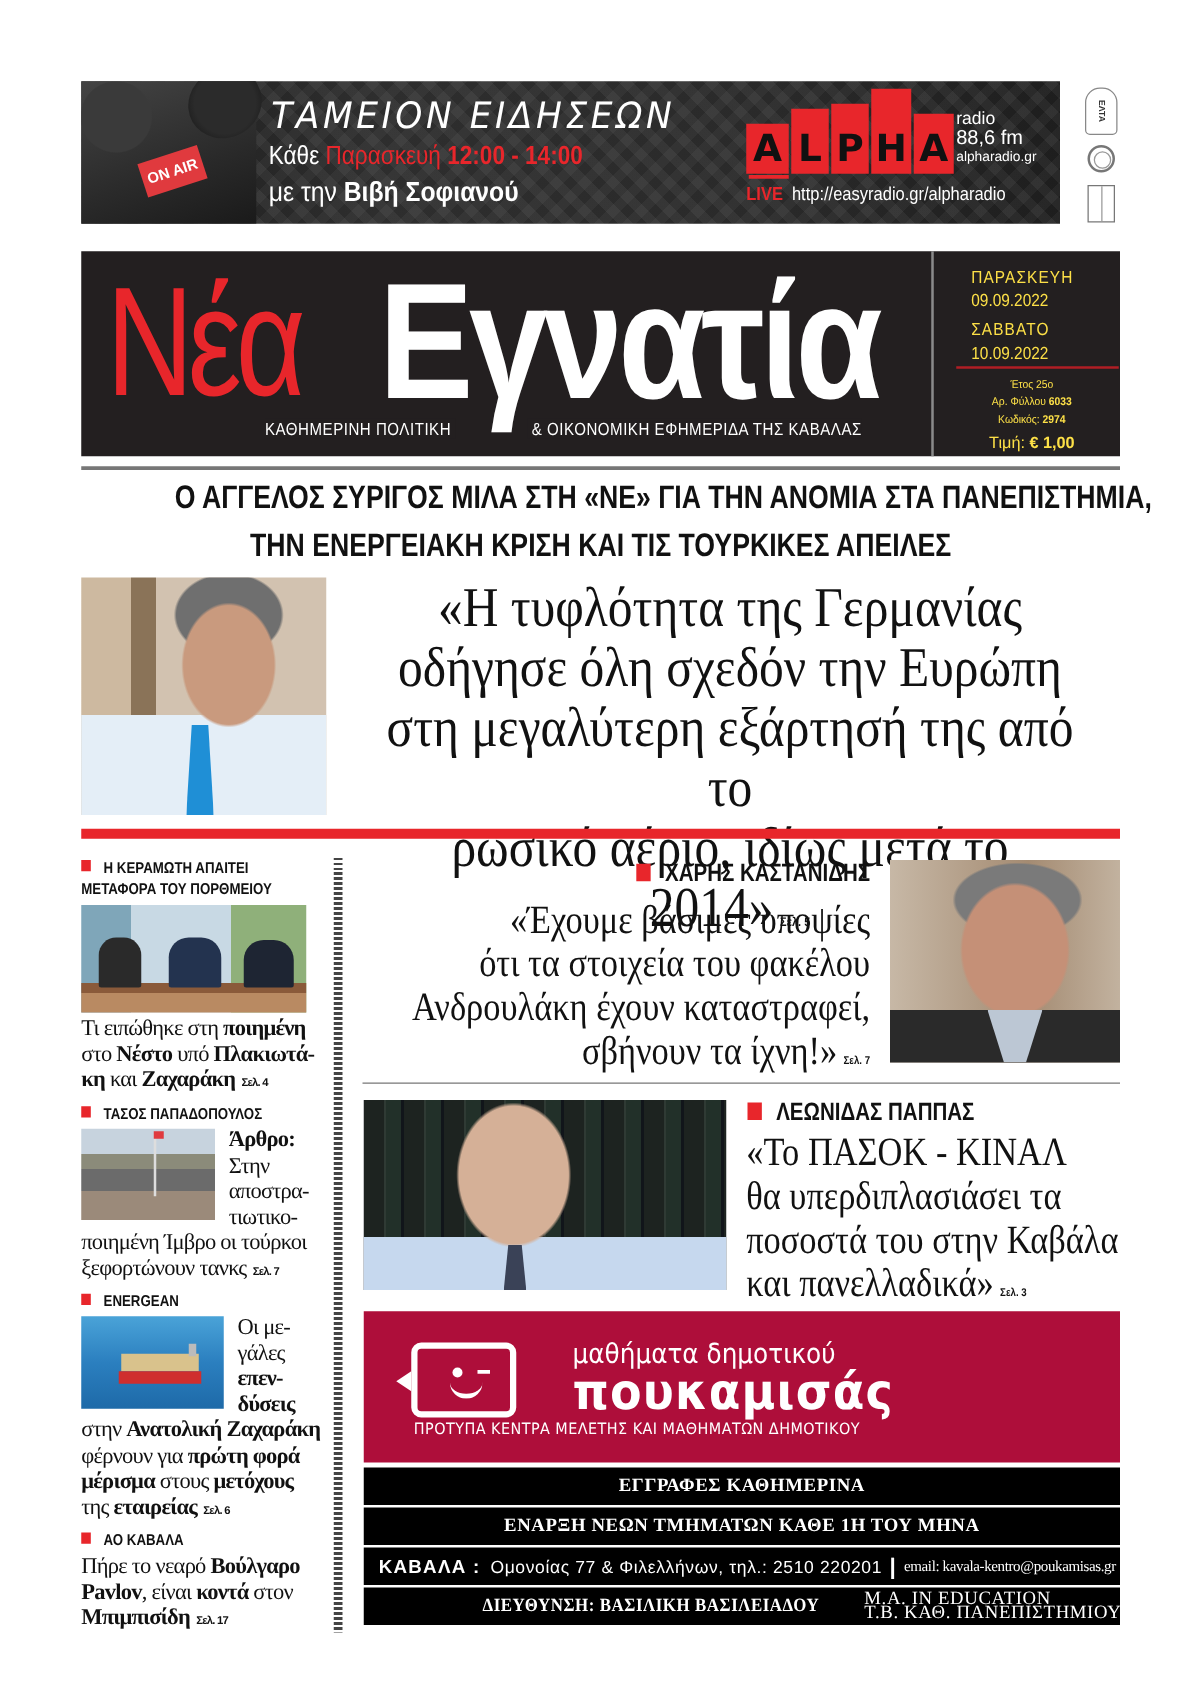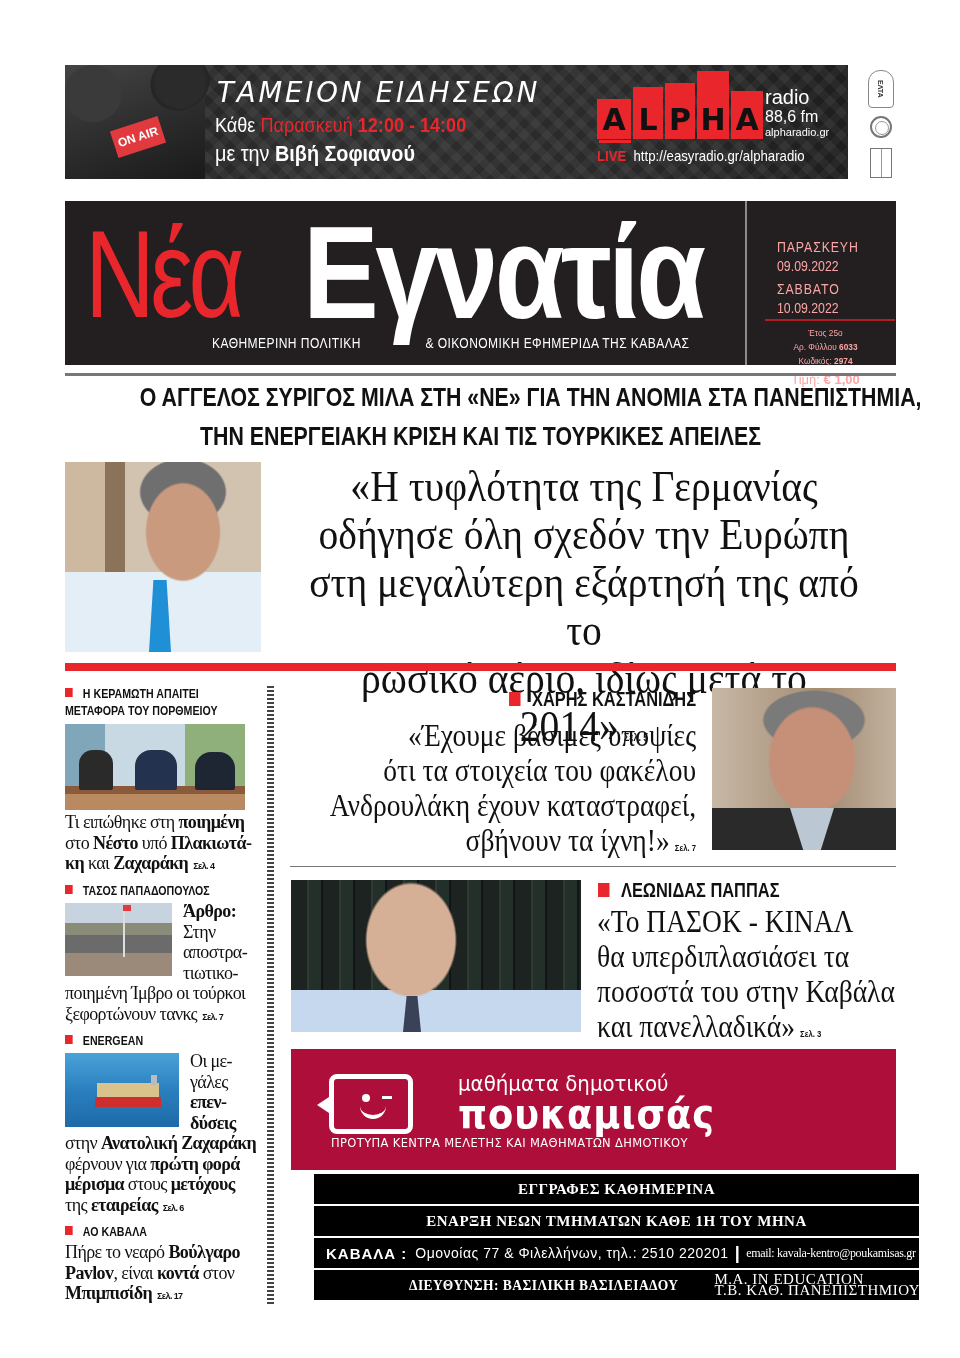--- a/index.html
+++ b/index.html
@@ -52,21 +52,21 @@
     .banner-line3 b { font-weight: bold; }
 
     .alpha-logo { position: absolute; left: 532px; top: 6px; height: 80px; width: 170px; }
     .alpha-letter {
       position: absolute; bottom: 12px; background: #e8262b; color: #111;
       font-weight: bold; font-family: "DejaVu Sans", sans-serif; font-size: 30px;
       display: flex; align-items: flex-end; justify-content: center; padding-bottom: 2px;
     }
     .alpha-underline { position: absolute; left: 2px; bottom: 8px; width: 32px; height: 3px; background: #e8262b; }
     .alpha-meta { position: absolute; left: 700px; top: 22px; color: #fff; font-family: "Liberation Sans", sans-serif; line-height: 1; }
-    .alpha-meta .r1 { font-size: 20px; }
+    .alpha-meta .r1 { font-size: 14px; }
     .alpha-meta .r2 { font-size: 16px; margin-top: 2px; }
     .alpha-meta .r3 { font-size: 11px; margin-top: 2px; }
     .live-line {
       position: absolute; left: 532px; top: 82px; color: #fff; font-size: 15px;
       font-family: "Liberation Sans", sans-serif; transform: scaleX(0.88); transform-origin: left; white-space: nowrap;
     }
     .live-line .live { color: #e8262b; font-weight: bold; margin-right: 4px; }
 
     .side-logos { position: absolute; left: 866px; top: 66px; width: 30px; height: 115px; }
     .elta-icon { position: absolute; left: 2px; top: 4px; width: 26px; height: 38px; border: 1px solid #888; border-radius: 12px 12px 4px 4px; font-size: 7px; color: #333; writing-mode: vertical-rl; text-align: center; line-height: 26px; font-family: "Liberation Sans", sans-serif; font-weight: bold; }
@@ -93,21 +93,21 @@
     .tagline-left {
       position: absolute; left: 147px; top: 134px; color: #fff; font-size: 14px; letter-spacing: 0.5px;
       font-family: "Liberation Sans", sans-serif; transform: scaleX(0.86); transform-origin: left; white-space: nowrap;
       background: #231f20; padding-right: 4px;
     }
     .tagline-right {
       position: absolute; left: 357px; top: 134px; color: #fff; font-size: 14px; letter-spacing: 0.5px;
       font-family: "Liberation Sans", sans-serif; transform: scaleX(0.86); transform-origin: left; white-space: nowrap;
       background: #231f20; padding-left: 4px;
     }
-    .date-box { position: absolute; left: 690px; top: 0; width: 141px; height: 164px; color: #fca5a5; font-family: "Liberation Sans", sans-serif; margin-top: 26px; }
+    .date-box { position: absolute; left: 690px; top: 0; width: 141px; height: 164px; color: #fde047; font-family: "Liberation Sans", sans-serif; }
     .date-day { position: absolute; left: 22px; font-size: 14px; letter-spacing: 1px; transform: scaleX(0.88); transform-origin: left; white-space: nowrap; }
     .date-val { position: absolute; left: 22px; font-size: 14px; transform: scaleX(0.88); transform-origin: left; white-space: nowrap; }
     .date-rule { position: absolute; left: 10px; top: 92px; width: 130px; height: 2px; background: #b01e24; }
     .meta-line { position: absolute; left: 0; width: 141px; text-align: center; font-size: 9px; transform: scaleX(0.92); }
     .meta-line b { font-weight: bold; }
     .price-line { position: absolute; left: 0; width: 141px; text-align: center; font-size: 13px; top: 145px; }
     .price-line b { font-weight: bold; }
 
     .rule-grey { position: absolute; left: 65px; width: 831px; height: 3px; background: #777; }
 
@@ -220,21 +220,21 @@
     .ad-pencil-tip { position: absolute; left: 26px; top: 48px; width: 0; height: 0; border-right: 12px solid #fff; border-top: 8px solid transparent; border-bottom: 8px solid transparent; }
     .ad-l1 { position: absolute; left: 167px; top: 22px; font-size: 22px; font-family: "DejaVu Sans", sans-serif; white-space: nowrap; transform: scaleX(0.9); transform-origin: left; }
     .ad-l2 { position: absolute; left: 167px; top: 42px; font-size: 40px; font-weight: bold; font-family: "DejaVu Sans", sans-serif; white-space: nowrap; transform: scaleX(0.92); transform-origin: left; letter-spacing: 1px; }
     .ad-l3 { position: absolute; left: 40px; top: 86px; font-size: 12.5px; font-family: "DejaVu Sans", sans-serif; white-space: nowrap; letter-spacing: 0.4px; transform: scaleX(0.92); transform-origin: left; }
     .ad-right { position: absolute; left: 460px; top: 16px; width: 130px; text-align: center; font-family: "DejaVu Sans", sans-serif; font-size: 15px; line-height: 17px; }
     .ad-right b { font-weight: 900; }
 
     .ad-bar {
       position: absolute; left: 291px; width: 605px; height: 30px; background: #000; color: #fff;
       display: flex; align-items: center; justify-content: center; font-family: "Liberation Serif", serif; font-size: 15px;
-      font-weight: bold; letter-spacing: 0.5px; margin-left: 23px;
+      font-weight: bold; letter-spacing: 0.5px;
     }
     .ad-bar.addr { justify-content: flex-start; padding-left: 12px; font-family: "Liberation Sans", sans-serif; font-weight: normal; font-size: 14px; white-space: nowrap; }
     .ad-bar.addr .city { font-weight: bold; font-size: 15px; margin-right: 8px; letter-spacing: 1px; }
     .ad-bar.addr .sep { font-weight: bold; margin: 0 6px; font-size: 18px; }
     .ad-bar.addr .email { font-family: "Liberation Serif", serif; font-size: 12px; letter-spacing: -0.3px; }
     .ad-bar.dir { justify-content: flex-start; padding-left: 95px; }
     .ad-bar.dir .name { font-size: 15px; font-weight: bold; transform: scaleX(0.9); transform-origin: left; white-space: nowrap; }
     .ad-bar.dir .creds { margin-left: 6px; font-size: 15px; font-weight: normal; line-height: 11px; white-space: nowrap; }
   </style>
 </head>

